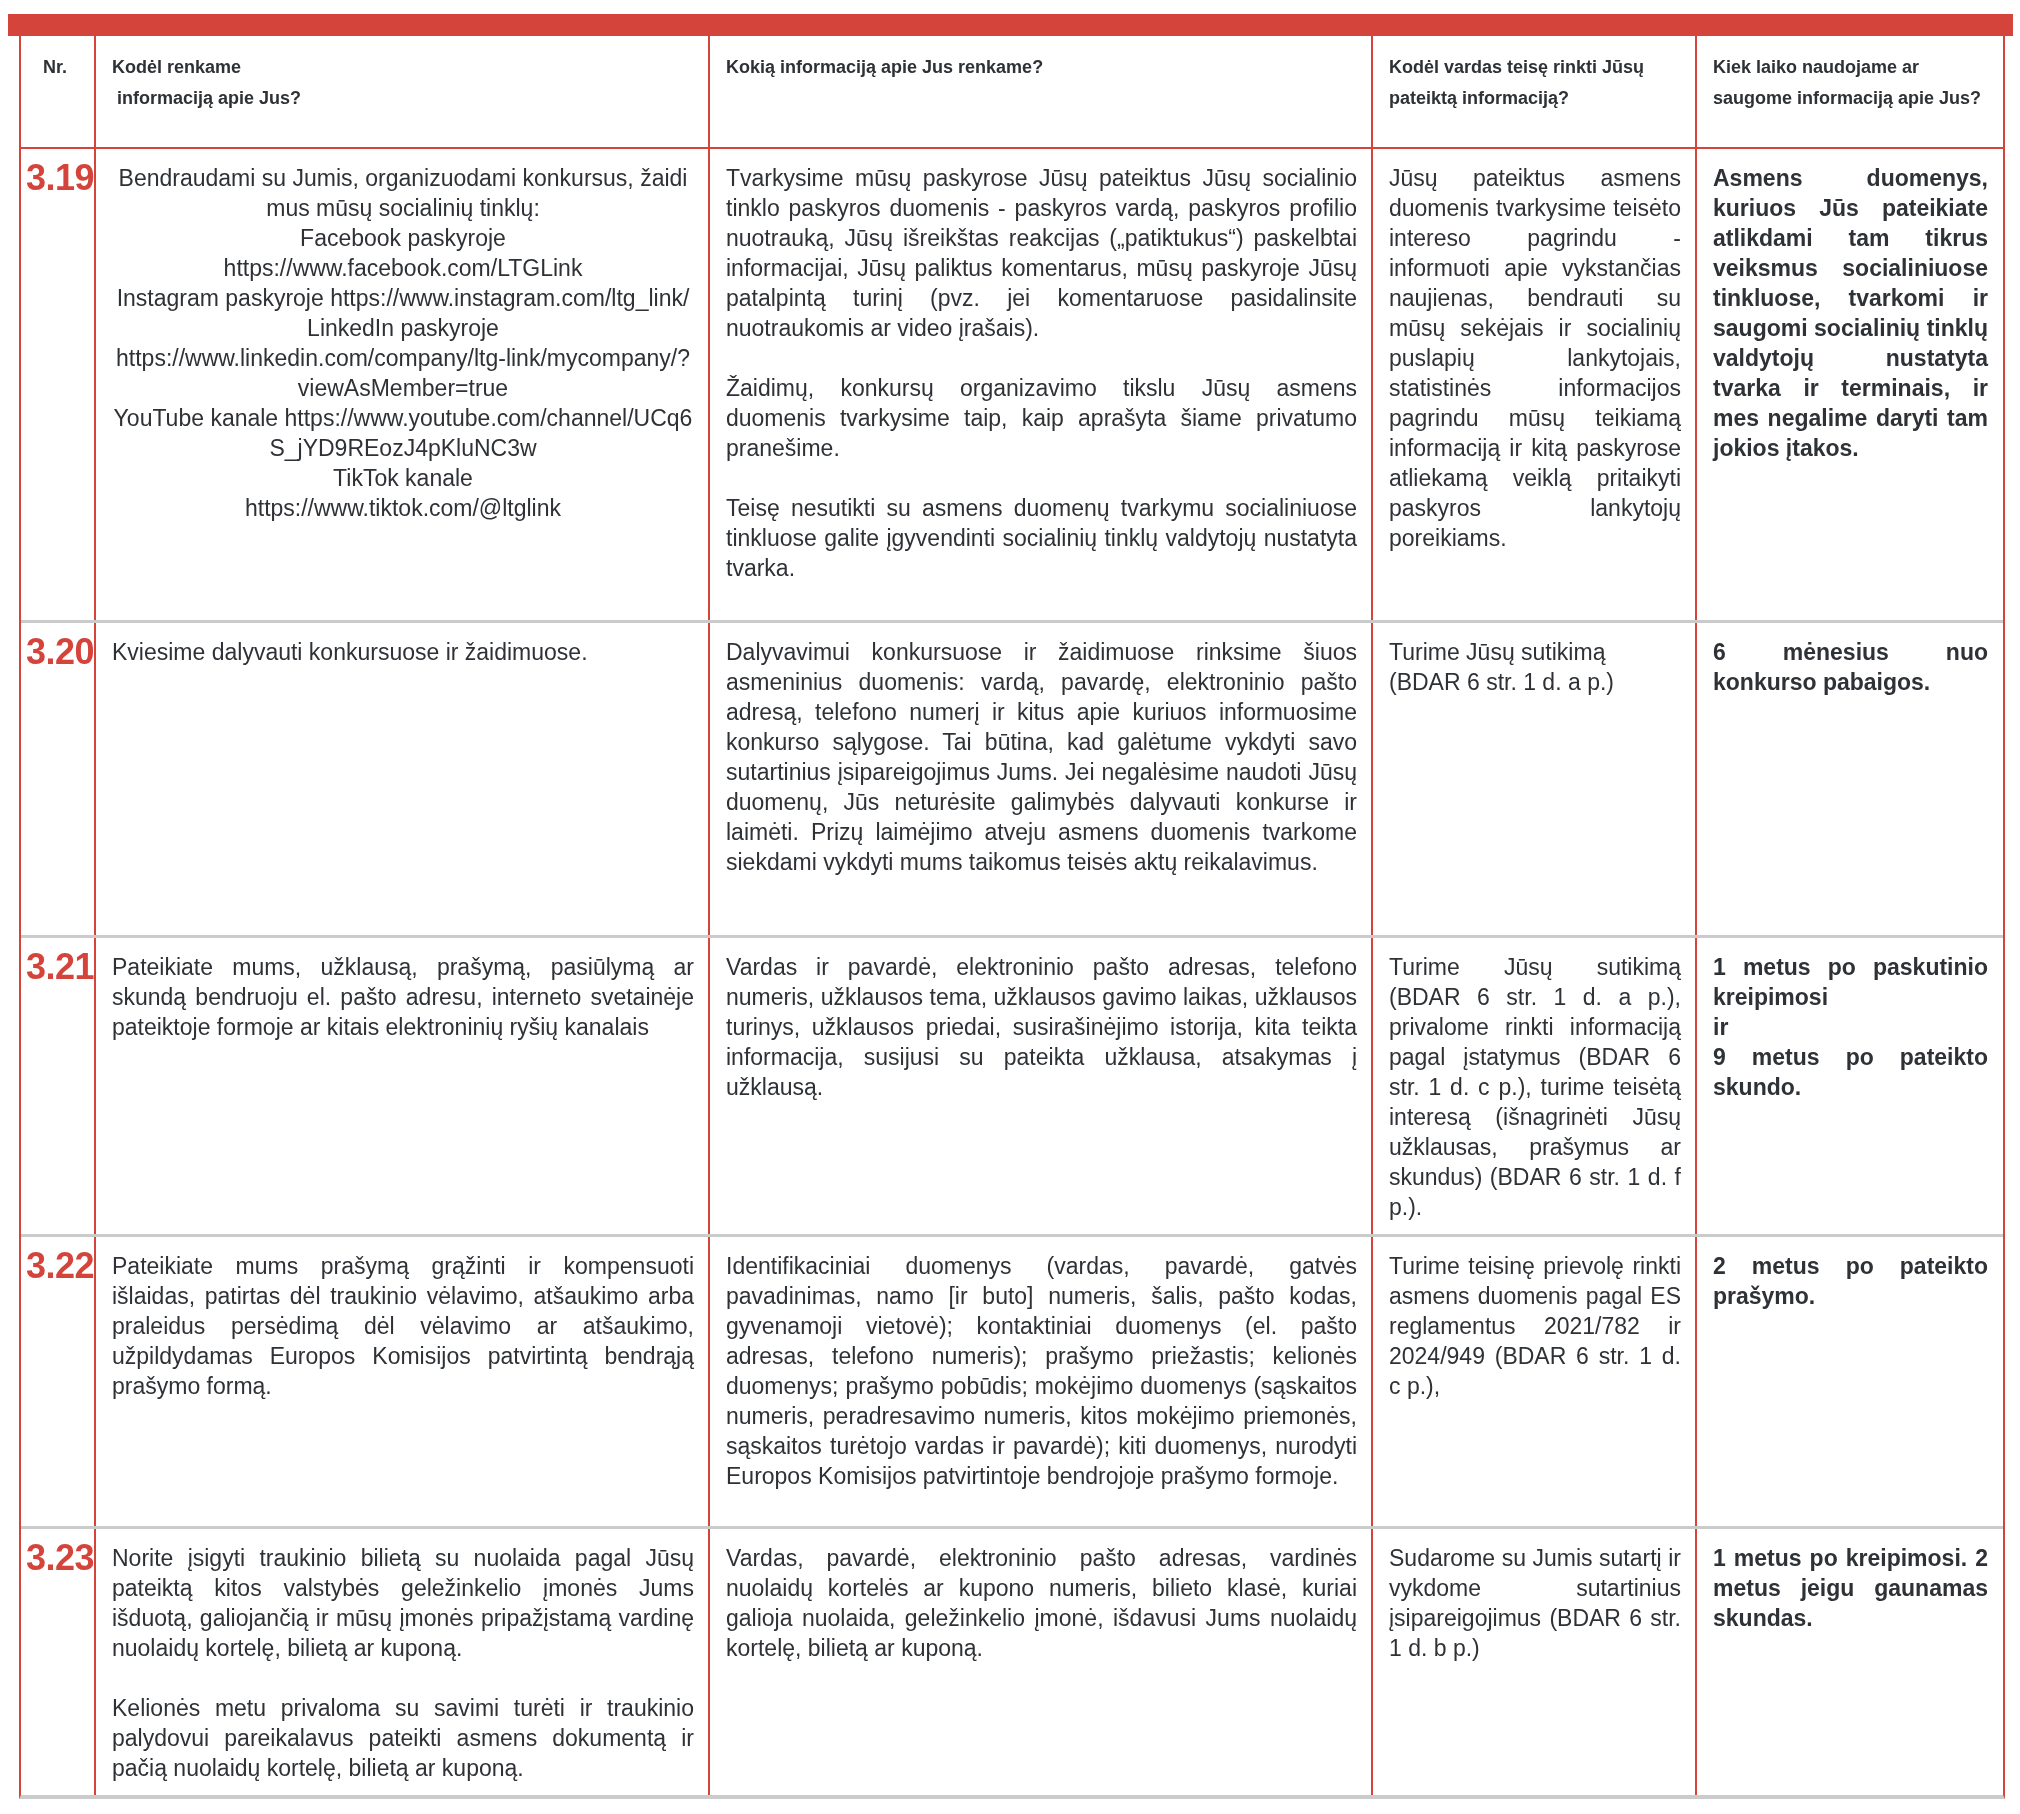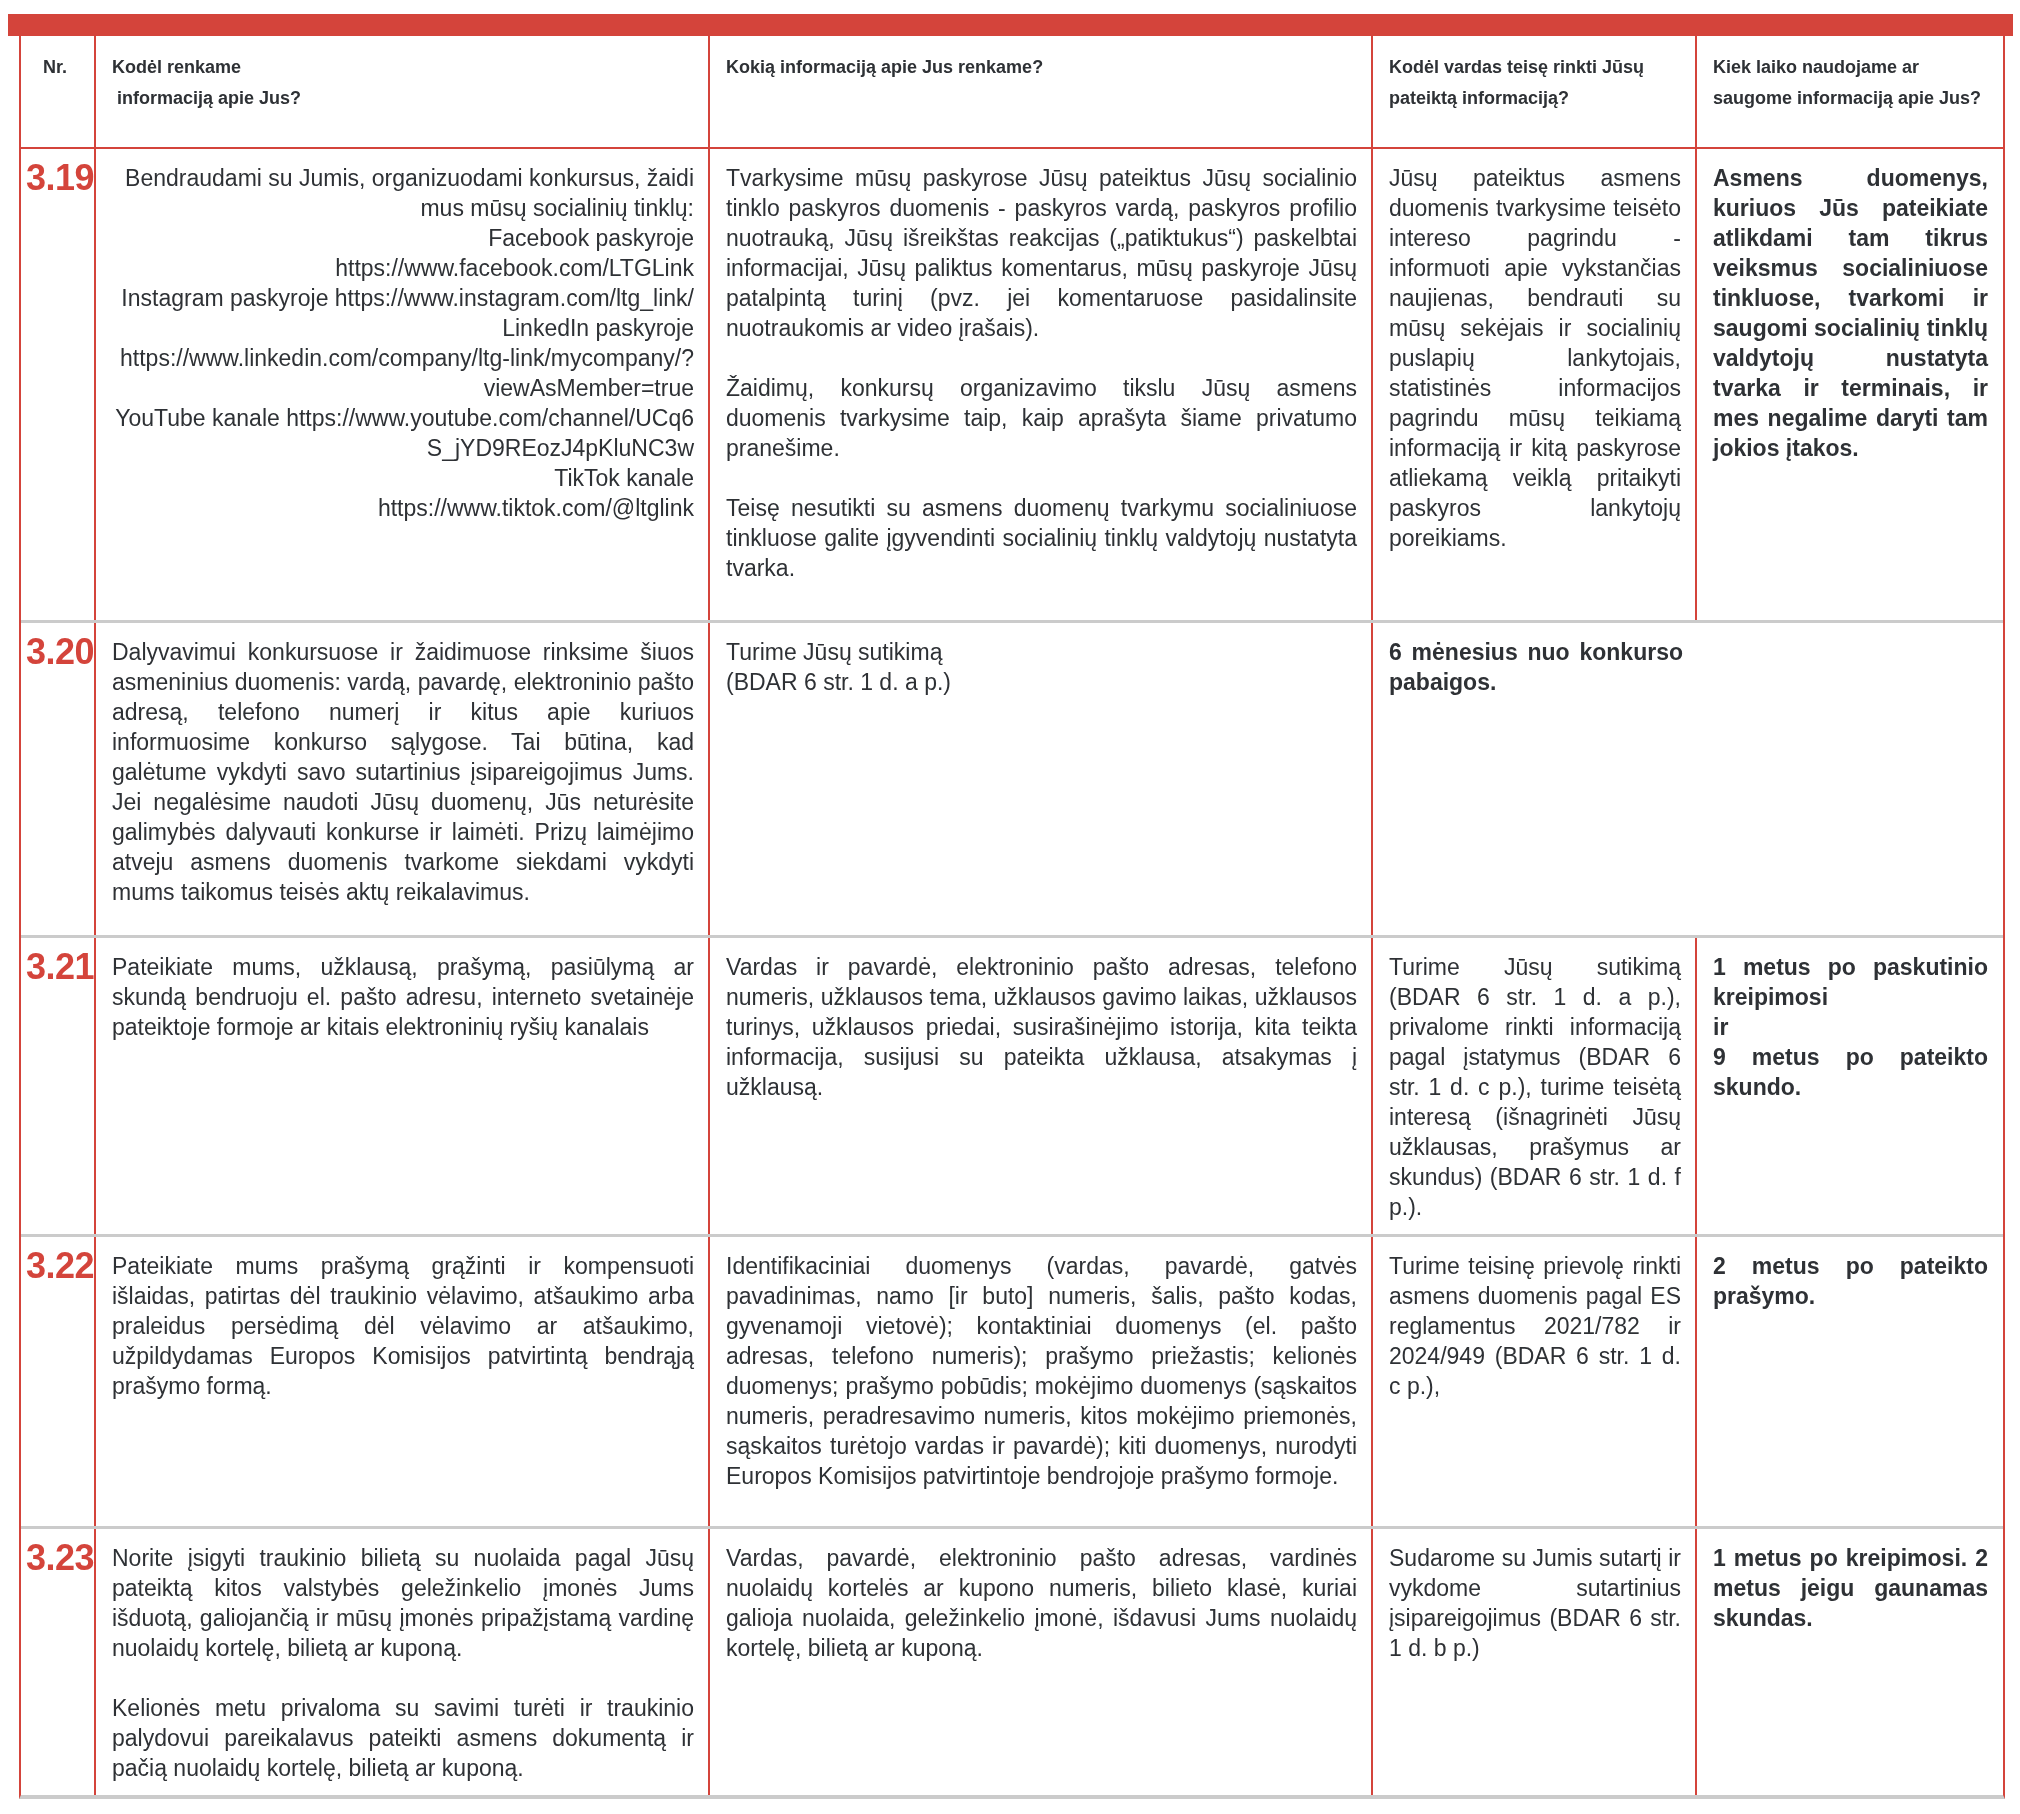--- a/index.html
+++ b/index.html
@@ -58,21 +58,21 @@
     color:var(--red);
     font-weight:bold;
     font-size:36px;
     line-height:34px;
     padding:12px 2px 0 5px;
     text-align:left;
     letter-spacing:-0.5px;
     white-space:nowrap;
   }
   .cell.links{
-    text-align:right;
+    text-align:center;
     word-break:break-all;
   }
   
   .row.header{min-height:113px;}
   .row.r319{min-height:471px;}
   .row.r320{min-height:315px;}
   .row.r321{min-height:290px;}
   .row.r322{min-height:292px;}
   .row.r323{min-height:254px;}
 </style>
@@ -107,20 +107,21 @@
 
 Žaidimų, konkursų organizavimo tikslu Jūsų asmens duomenis tvarkysime taip, kaip aprašyta šiame privatumo pranešime.
 
 Teisę nesutikti su asmens duomenų tvarkymu socialiniuose tinkluose galite įgyvendinti socialinių tinklų valdytojų nustatyta tvarka.</div>
     <div class="cell">Jūsų pateiktus asmens duomenis tvarkysime teisėto intereso pagrindu - informuoti apie vykstančias naujienas, bendrauti su mūsų sekėjais ir socialinių puslapių lankytojais, statistinės informacijos pagrindu mūsų teikiamą informaciją ir kitą paskyrose atliekamą veiklą pritaikyti paskyros lankytojų poreikiams.</div>
     <div class="cell">Asmens duomenys, kuriuos Jūs pateikiate atlikdami tam tikrus veiksmus socialiniuose tinkluose, tvarkomi ir saugomi socialinių tinklų valdytojų nustatyta tvarka ir terminais, ir mes negalime daryti tam jokios įtakos.</div>
   </div>
 
   <div class="row body r320">
     <div class="cell nr">3.20.</div>
+    <div class="cell">Kviesime dalyvauti konkursuose ir žaidimuose.</div>
     <div class="cell">Dalyvavimui konkursuose ir žaidimuose rinksime šiuos asmeninius duomenis: vardą, pavardę, elektroninio pašto adresą, telefono numerį ir kitus apie kuriuos informuosime konkurso sąlygose. Tai būtina, kad galėtume vykdyti savo sutartinius įsipareigojimus Jums. Jei negalėsime naudoti Jūsų duomenų, Jūs neturėsite galimybės dalyvauti konkurse ir laimėti. Prizų laimėjimo atveju asmens duomenis tvarkome siekdami vykdyti mums taikomus teisės aktų reikalavimus.</div>
     <div class="cell">Turime Jūsų sutikimą
 (BDAR 6 str. 1 d. a p.)</div>
     <div class="cell">6 mėnesius nuo konkurso pabaigos.</div>
   </div>
 
   <div class="row body r321">
     <div class="cell nr">3.21.</div>
     <div class="cell">Pateikiate mums, užklausą, prašymą, pasiūlymą ar skundą bendruoju el. pašto adresu, interneto svetainėje pateiktoje formoje ar kitais elektroninių ryšių kanalais</div>
     <div class="cell">Vardas ir pavardė, elektroninio pašto adresas, telefono numeris, užklausos tema, užklausos gavimo laikas, užklausos turinys, užklausos priedai, susirašinėjimo istorija, kita teikta informacija, susijusi su pateikta užklausa, atsakymas į užklausą.</div>

